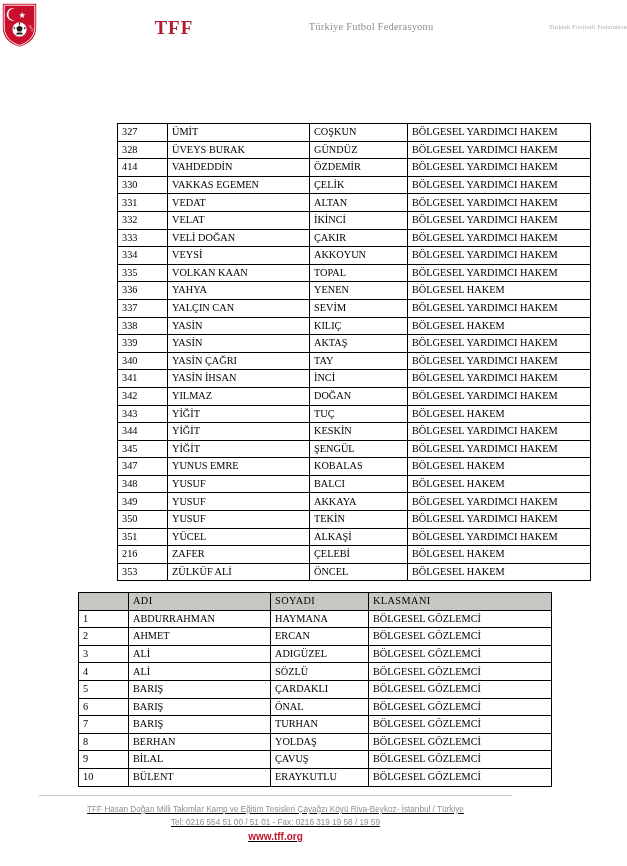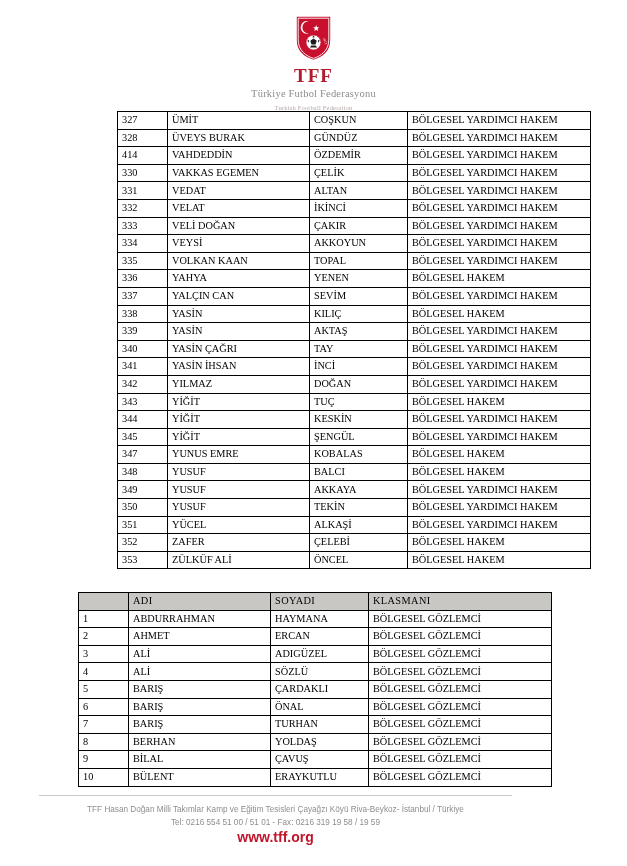--- a/index.html
+++ b/index.html
@@ -9,23 +9,23 @@
     height: 866px;
     background: #ffffff;
     font-family: "Liberation Serif", "DejaVu Serif", serif;
     position: relative;
     overflow: hidden;
   }
 
   
   .header {
     width: 100%;
-    padding-top: 14px;
+    padding-top: 1px;
     display: flex;
-    flex-direction: column;
+    flex-direction: row;
     align-items: center;
     justify-content: space-between;
   }
   .crest {
     width: 39px;
     height: 48px;
     position: relative;
   }
   .crest svg { display: block; }
 
@@ -54,21 +54,21 @@
     margin-top: 5px;
     letter-spacing: 0.2px;
   }
 
   
   .sheet {
     position: absolute;
     left: 78px;
     width: 473px;
   }
-  #table-referees { top: 111px; padding-left: 39px; }
+  #table-referees { top: 123px; padding-left: 39px; }
   #table-observers { top: 592px; }
 
   table.datatable {
     border-collapse: collapse;
     width: 473px;
     table-layout: fixed;
   }
   table.datatable td, table.datatable th {
     border: 1px solid #000000;
     font-family: "Liberation Serif", "DejaVu Serif", serif;
@@ -103,35 +103,36 @@
     height: 18px;
   }
 
   
   .footer {
     position: absolute;
     left: 0;
     top: 795px;
     width: 551px;
     text-align: center;
+    text-decoration: underline;
   }
   .footer-rule {
     width: 473px;
     margin: 0 auto 8px auto;
     border-top: 1px solid #c9c9c9;
   }
   .footer-line {
     font-family: "Liberation Sans", "DejaVu Sans", sans-serif;
     font-size: 8.2px;
     color: #8e8e8e;
     line-height: 12.5px;
   }
   .footer-url {
     font-family: "Liberation Sans", "DejaVu Sans", sans-serif;
-    font-size: 14px;
+    font-size: 10px;
     font-weight: bold;
     color: #c0152c;
     line-height: 14px;
     margin-top: 1px;
   }
 </style>
 </head>
 <body>
 
 <div class="header">
@@ -299,21 +300,21 @@
           <td>TEKİN</td>
           <td>BÖLGESEL YARDIMCI HAKEM</td>
         </tr>
         <tr>
           <td class="idx">351</td>
           <td>YÜCEL</td>
           <td>ALKAŞİ</td>
           <td>BÖLGESEL YARDIMCI HAKEM</td>
         </tr>
         <tr>
-          <td class="idx">352</td>
+          <td class="idx">216</td>
           <td>ZAFER</td>
           <td>ÇELEBİ</td>
           <td>BÖLGESEL HAKEM</td>
         </tr>
         <tr>
           <td class="idx">353</td>
           <td>ZÜLKÜF ALİ</td>
           <td>ÖNCEL</td>
           <td>BÖLGESEL HAKEM</td>
         </tr>

